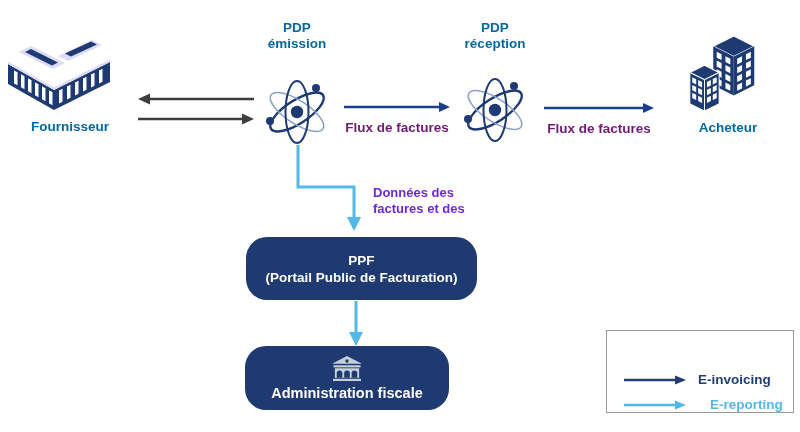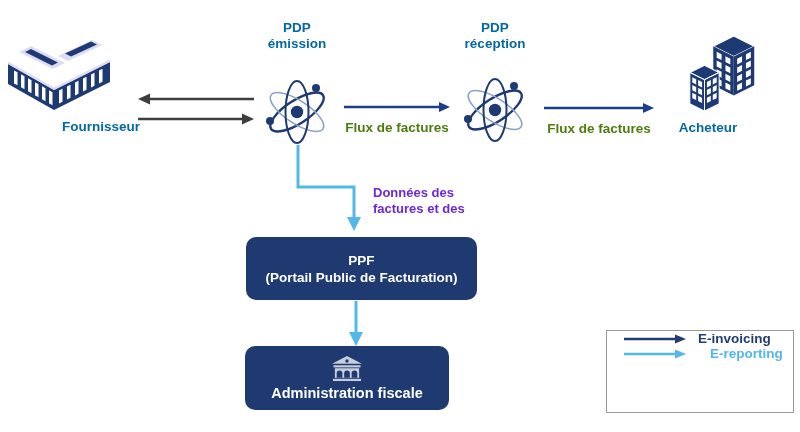--- a/index.html
+++ b/index.html
@@ -15,48 +15,49 @@
   .abs { position: absolute; }
   .lbl {
     position: absolute;
     font-weight: 700;
     color: #0369a1;
     text-align: center;
     font-size: 13.5px;
     line-height: 16px;
     white-space: nowrap;
   }
-  .lbl-navy { color: #4d7c0f; }
+  .lbl-navy { color: #701a75; }
   .lbl-lightblue { color: #6d28d9; text-align: left; font-size: 13px; line-height: 15.5px; }
   .lbl span { display: block; }
   .navy-box {
     position: absolute;
     background: #1e3a70;
-    border-radius: 10px;
+    border-radius: 21px;
     color: #ffffff;
     display: flex;
     flex-direction: column;
     align-items: center;
     justify-content: center;
   }
   .navy-box .box-line {
     font-weight: 700;
     font-size: 13.5px;
     line-height: 17px;
     white-space: nowrap;
   }
   #legend {
     position: absolute;
     left: 606px; top: 330px;
     width: 188px; height: 83px;
     background: #ffffff;
     border: 1.5px solid #9a9a9a;
     display: flex;
     flex-direction: column;
-    justify-content: flex-start;
+    justify-content: flex-end;
+    gap: 10px;
     padding-left: 17px;
   }
   .legend-row {
     display: flex;
     align-items: center;
     gap: 12px;
   }
   .legend-label {
     font-weight: 700;
     font-size: 13.5px;
@@ -90,21 +91,21 @@
       <rect x="21" y="3" width="3.5" height="13" fill="#ffffff"></rect>
       <rect x="29" y="3" width="3.5" height="13" fill="#ffffff"></rect>
       <rect x="37" y="3" width="3.5" height="13" fill="#ffffff"></rect>
       <rect x="45" y="3" width="3.5" height="13" fill="#ffffff"></rect>
     </g>
     <polygon points="11,14 45,31 57,25 23,8" fill="#dcdcf4"></polygon>
     <polygon points="17,14 44,27.5 50,24.5 23,11" fill="#1e3a73"></polygon>
     <polygon points="50,18 84,2 94,7 60,23" fill="#dcdcf4"></polygon>
     <polygon points="57,15.5 83,3.5 89,6.5 63,18.5" fill="#1e3a73"></polygon>
   </svg>
-  <div class="lbl" style="left:16px; top:119px; width:124px;text-align:right;">Fournisseur</div>
+  <div class="lbl" style="left:8px; top:119px; width:124px;">Fournisseur</div>
 
   <svg class="abs" style="left:138px; top:92px;" width="116" height="34" viewBox="0 0 116 34">
     <g>
       <line x1="10" y1="7" x2="116" y2="7" stroke="#3e3e3e" stroke-width="2.6"></line>
       <polygon points="12,1.5 12,12.5 0,7" fill="#3e3e3e"></polygon>
     </g>
     <g>
       <line x1="0" y1="27" x2="106" y2="27" stroke="#3e3e3e" stroke-width="2.6"></line>
       <polygon points="104,21.5 104,32.5 116,27" fill="#3e3e3e"></polygon>
     </g>
@@ -185,21 +186,21 @@
     <g transform="translate(15,47) skewY(-26.6)">
       <rect width="15" height="32" fill="#1e3a73" stroke="#ffffff" stroke-width="1"></rect>
       <rect x="2.5" y="3.5" width="4" height="5.5" fill="#ffffff"></rect>
         <rect x="8.5" y="3.5" width="4" height="5.5" fill="#ffffff"></rect>
       <rect x="2.5" y="11.5" width="4" height="5.5" fill="#ffffff"></rect>
         <rect x="8.5" y="11.5" width="4" height="5.5" fill="#ffffff"></rect>
       <rect x="2.5" y="19.5" width="4" height="5.5" fill="#ffffff"></rect>
         <rect x="8.5" y="19.5" width="4" height="5.5" fill="#ffffff"></rect>
     </g>
   </svg>
-  <div class="lbl" style="left:664px; top:120px; width:88px;">Acheteur</div>
+  <div class="lbl" style="left:684px; top:120px; width:88px;">Acheteur</div>
 
   <svg class="abs" style="left:290px; top:145px;" width="80" height="90" viewBox="0 0 80 90">
     <path d="M8,0 L8,42 L64,42 L64,74" fill="none" stroke="#52b7e9" stroke-width="3"></path>
     <polygon points="57,72 71,72 64,86" fill="#52b7e9"></polygon>
   </svg>
   <div class="lbl lbl-lightblue" style="left:373px; top:185px; width:130px;">
     <span>Données des</span>
     <span>factures et des</span>
   </div>
 

